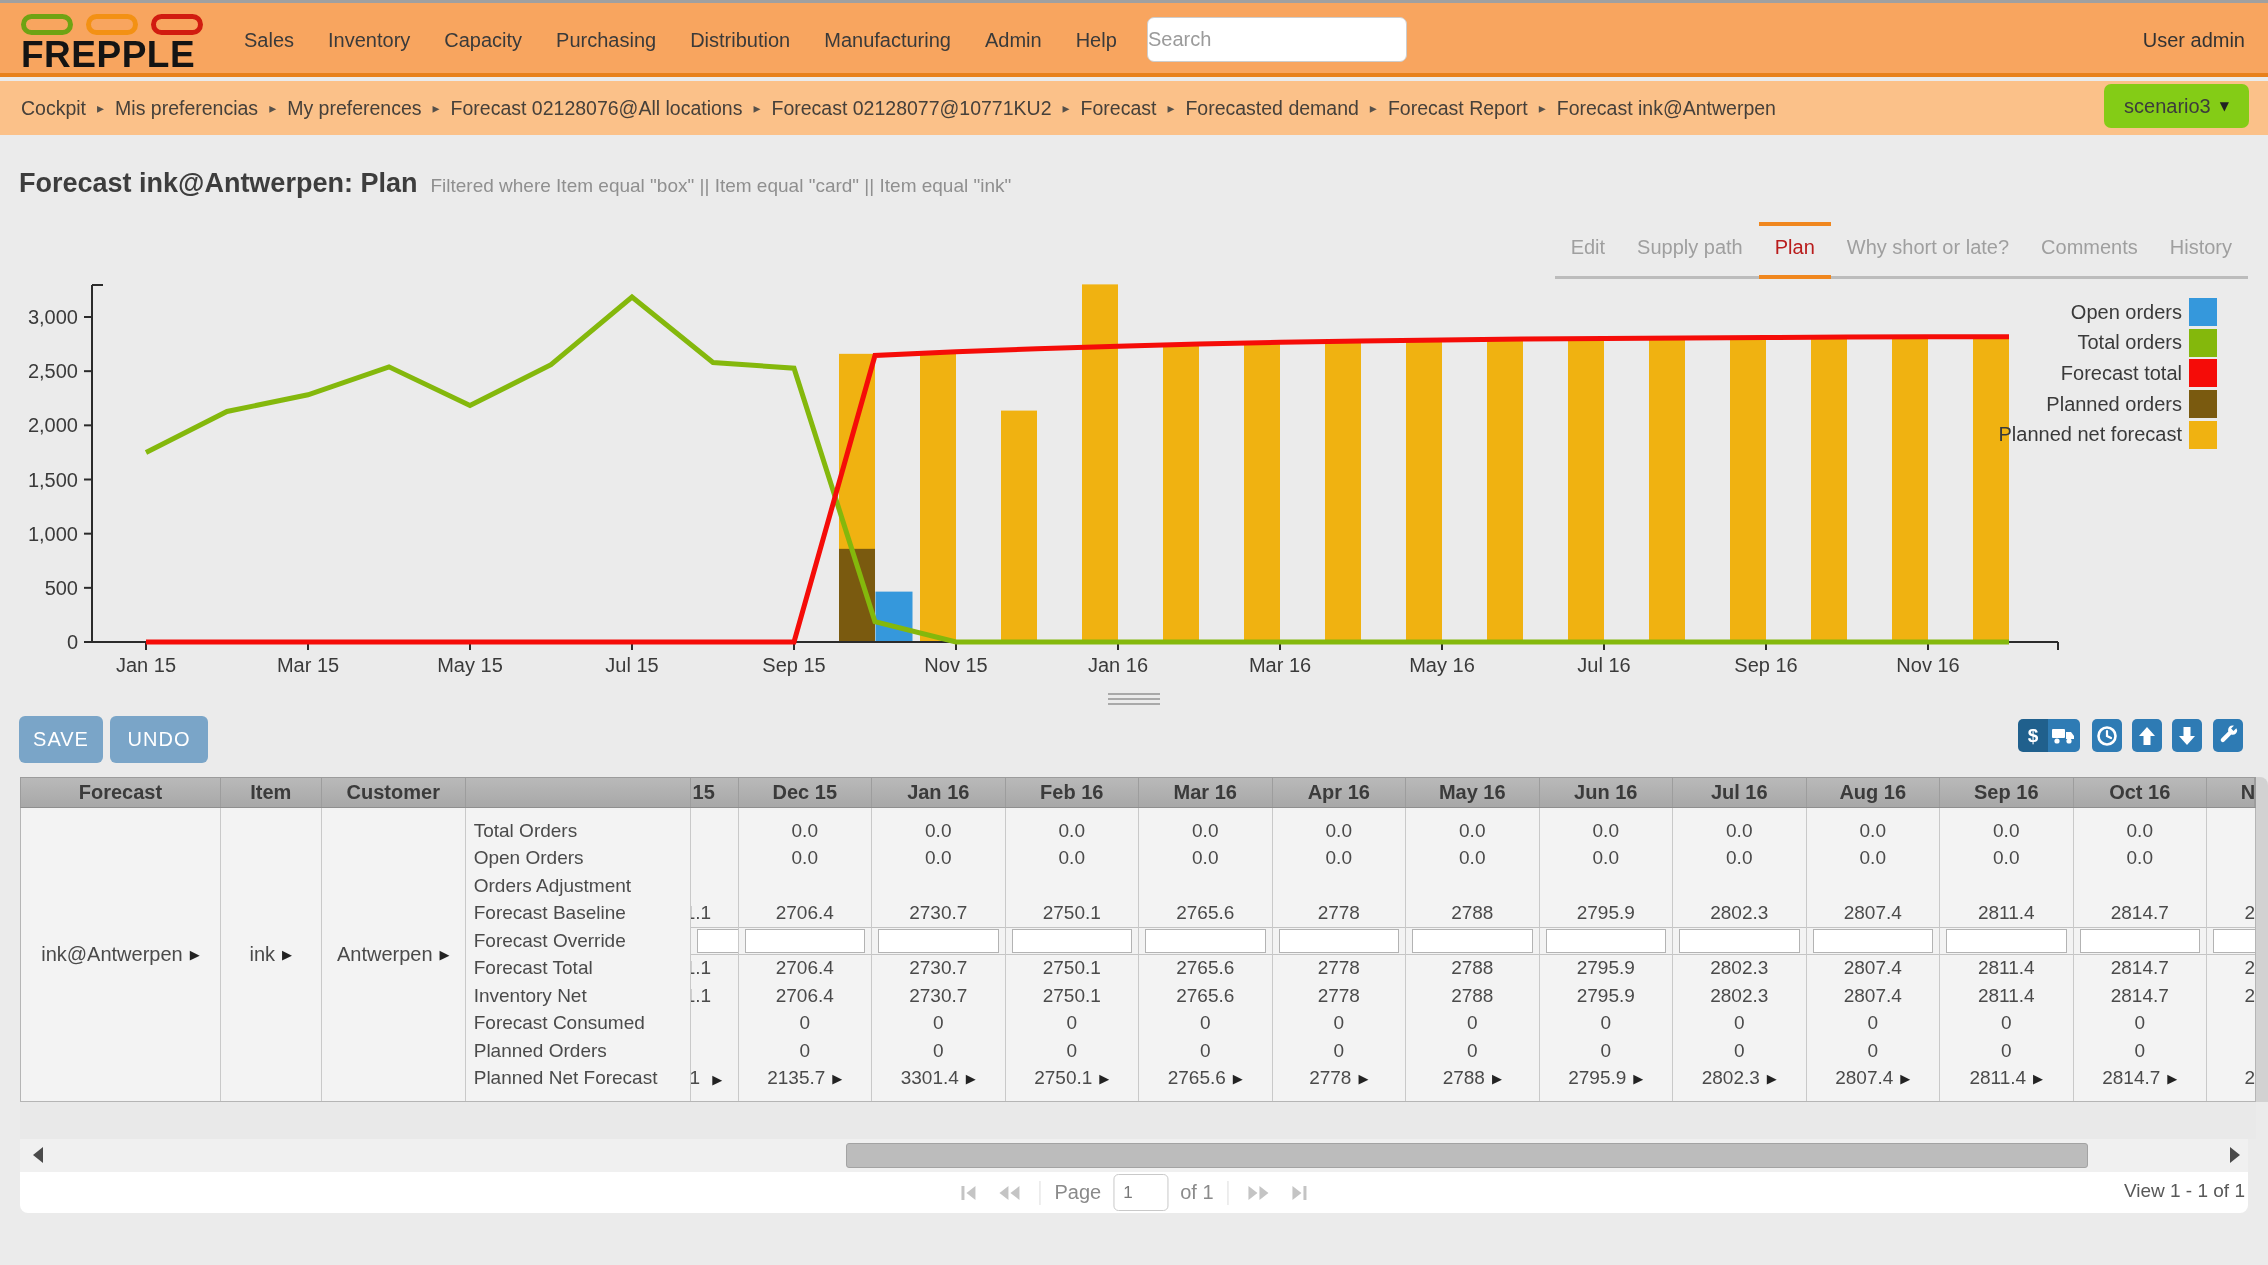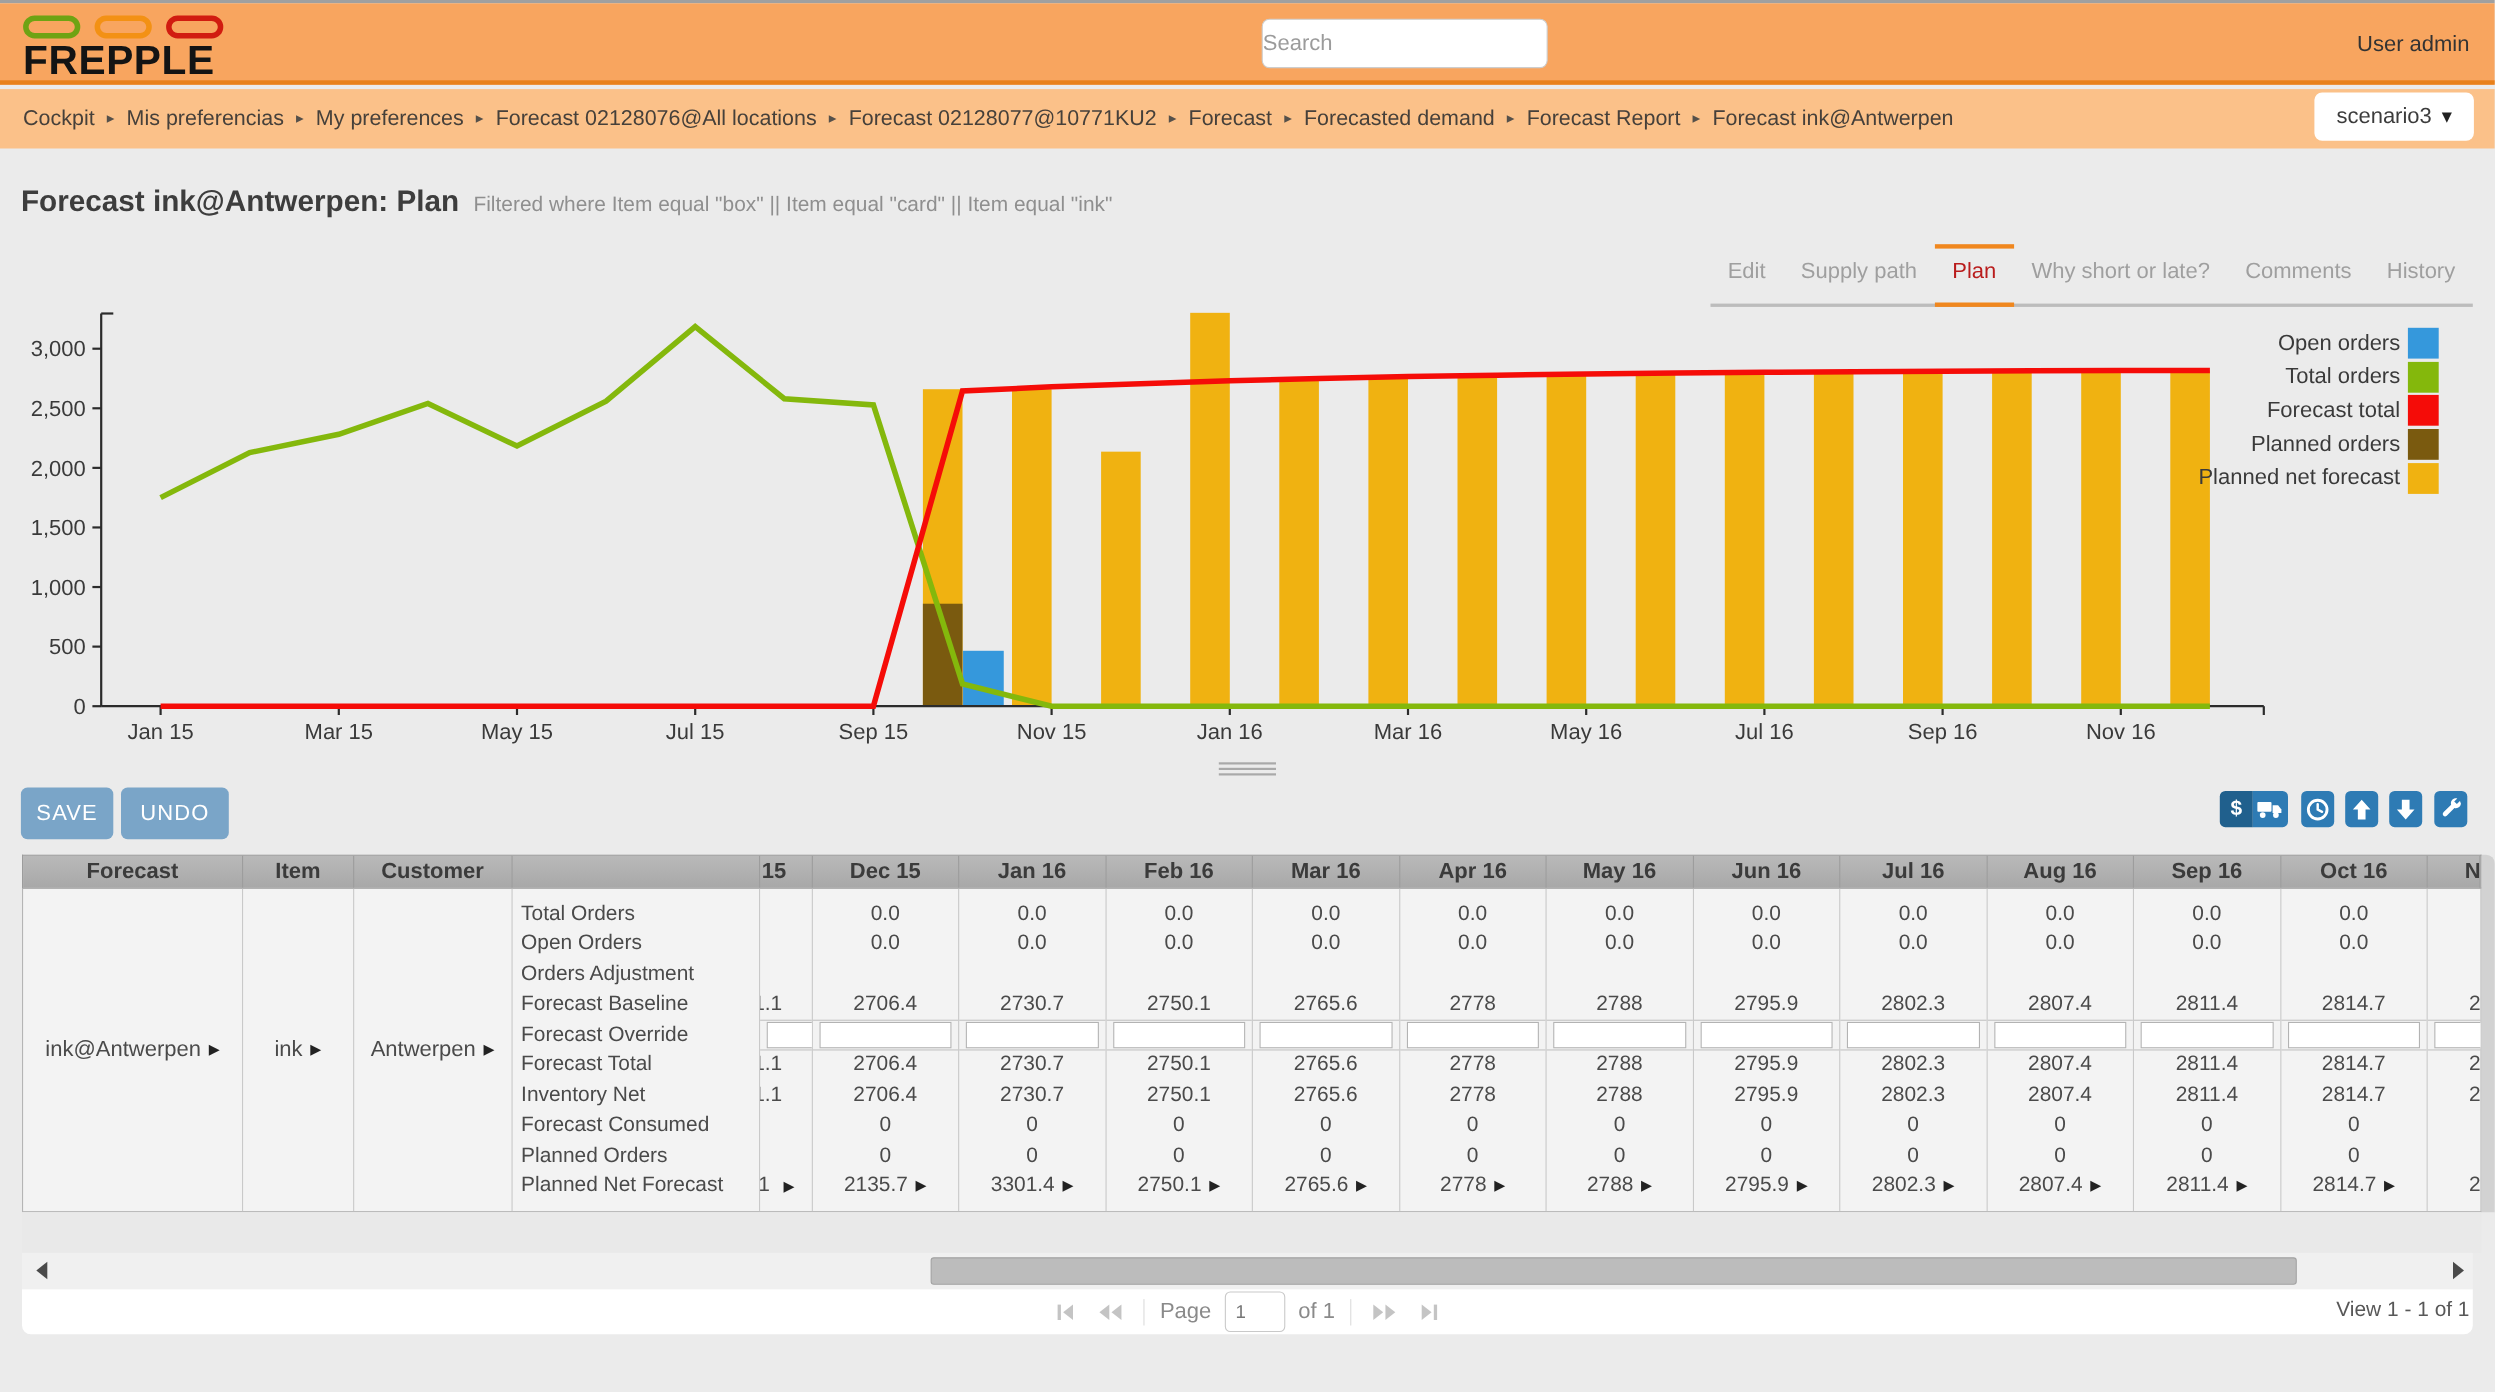--- a/index.html
+++ b/index.html
@@ -12,21 +12,21 @@
   #logo .pill { width:52px; height:21px; border-radius:11px; border:5px solid; background:transparent; }
   #brand { font-weight:700; font-size:37px; line-height:38px; color:#141414; letter-spacing:0.5px; margin-top:1px; }
   #menu { position:absolute; left:244px; top:0; height:74px; display:flex; gap:34px; align-items:center; }
   .menu-item { font-size:20px; color:#3a3a3a; }
   #search { position:absolute; left:1147px; top:14px; width:260px; height:45px; background:#fff; border:1px solid #cdcdcd; border-radius:7px; font-size:20px; color:#555; }
   #search::placeholder { color:#9b9b9b; }
   #user { position:absolute; right:23px; top:0; height:74px; display:flex; align-items:center; font-size:20px; color:#333; }
   #crumbbar { position:absolute; left:0; top:81px; width:2268px; height:54px; background:#fbc189; }
   #crumbs { position:absolute; left:21px; top:0; height:54px; display:flex; align-items:center; font-size:19.5px; color:#46403a; white-space:nowrap; }
   .crumb-sep { font-size:14px; color:#55504a; margin:0 11px; font-family:"DejaVu Sans",sans-serif; }
-  #scenario { position:absolute; right:19px; top:3px; width:145px; height:44px; background:#ffffff; border:none; border-radius:7px; font-size:20px; color:#3c3c3c; display:flex; align-items:center; justify-content:center; gap:9px; }
+  #scenario { position:absolute; right:19px; top:3px; width:145px; height:44px; background:#84cc16; border:none; border-radius:7px; font-size:20px; color:#3c3c3c; display:flex; align-items:center; justify-content:center; gap:9px; }
   #scenario .caret { font-size:12px; color:#222; font-family:"DejaVu Sans",sans-serif; }
   #titlebar { position:absolute; left:19px; top:168px; display:flex; align-items:baseline; }
   #page-title { font-size:27px; font-weight:700; color:#3d3d3d; }
   #page-subtitle { font-size:19px; color:#8f8f8f; margin-left:13px; }
   #tabs { position:absolute; right:20px; top:226px; display:flex; border-bottom:3px solid #bcbcbc; }
   .tab { position:relative; padding:10px 16px 17px 16px; font-size:20px; color:#9f9f9f; }
   .tab.active { color:#b91c1c; }
   .tab.active::before { content:""; position:absolute; left:0; top:-4px; width:100%; height:4px; background:#f0871e; }
   .tab.active::after { content:""; position:absolute; left:0; bottom:-3px; width:100%; height:4px; background:#f0871e; }
   #chart { position:absolute; left:0; top:0; }
@@ -88,20 +88,30 @@
 
 <div id="navbar">
   <div id="logo">
     <div class="pills">
       <div class="pill" style="border-color: rgb(111, 163, 19);"></div>
       <div class="pill" style="border-color: rgb(243, 145, 20);"></div>
       <div class="pill" style="border-color: rgb(209, 28, 16);"></div>
     </div>
     <div id="brand">FREPPLE</div>
   </div>
+  <div id="menu">
+      <div class="menu-item">Sales</div>
+      <div class="menu-item">Inventory</div>
+      <div class="menu-item">Capacity</div>
+      <div class="menu-item">Purchasing</div>
+      <div class="menu-item">Distribution</div>
+      <div class="menu-item">Manufacturing</div>
+      <div class="menu-item">Admin</div>
+      <div class="menu-item">Help</div>
+    </div>
   <input id="search" placeholder="Search" style="">
   <div id="user">User admin</div>
 </div>
 
 <div id="crumbbar">
   <div id="crumbs">
       <span>Cockpit</span>
       <span class="crumb-sep">▸</span>
       <span>Mis preferencias</span>
       <span class="crumb-sep">▸</span>

